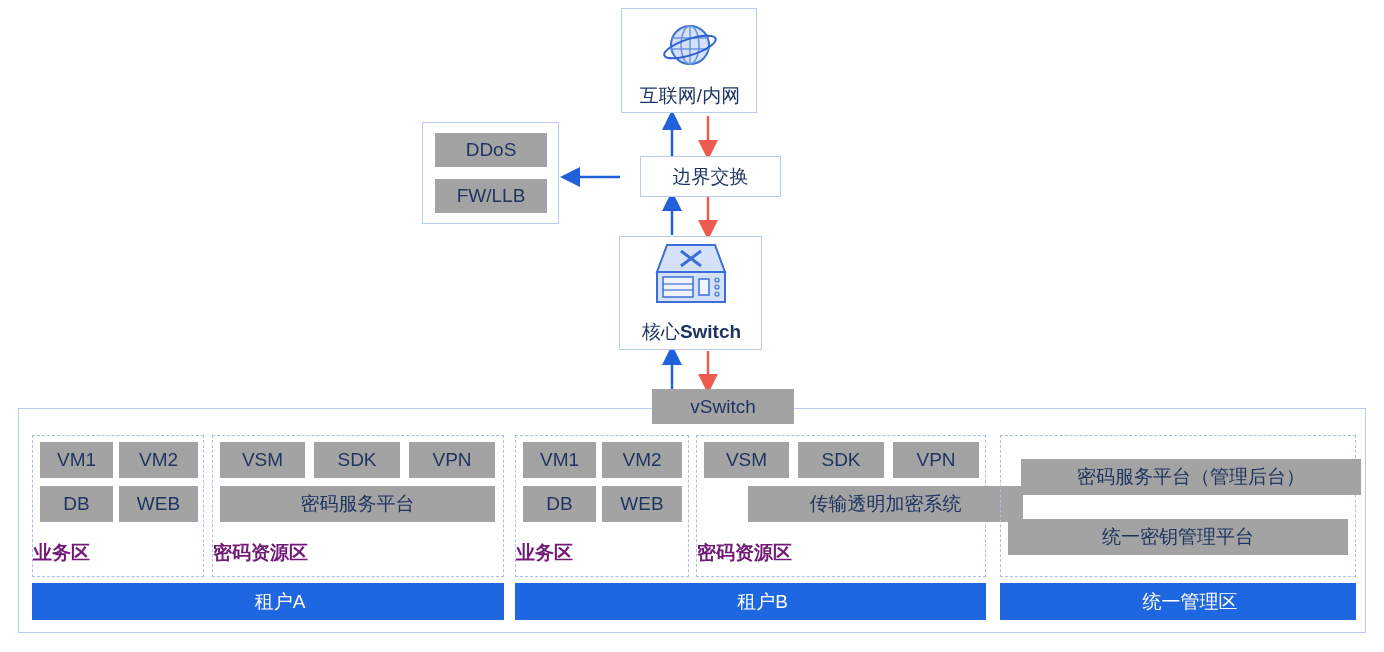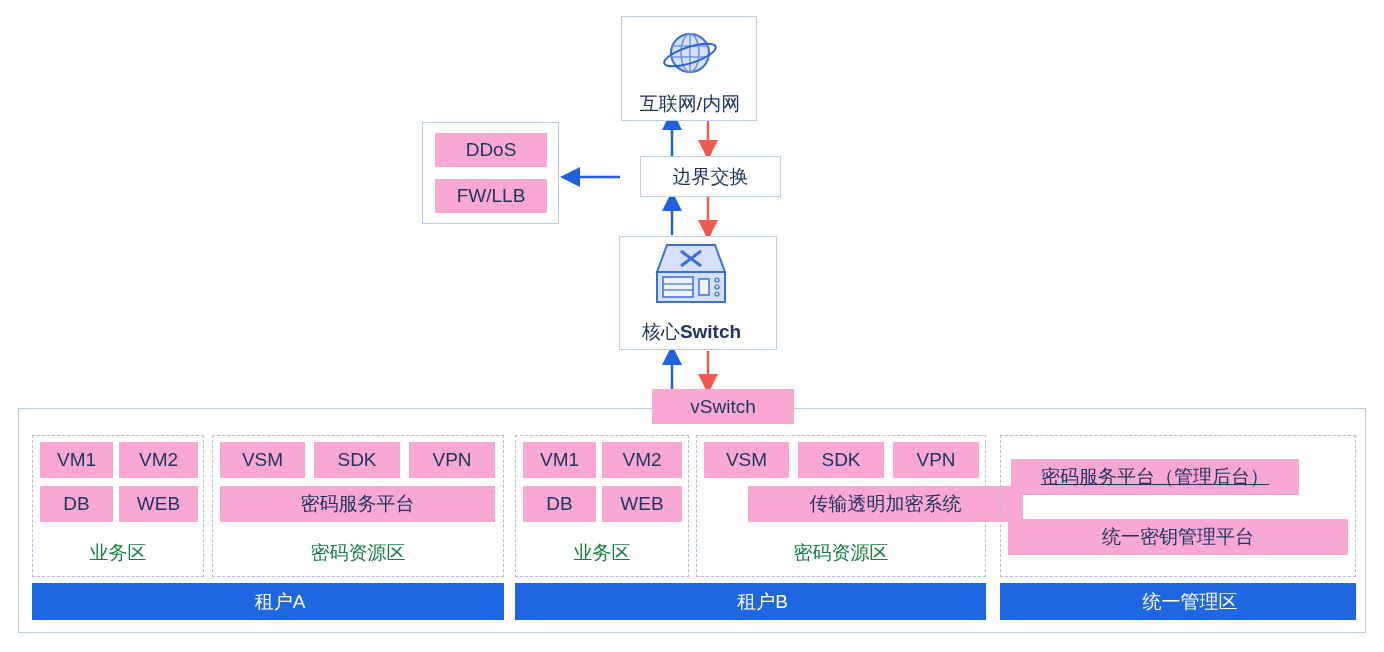--- a/index.html
+++ b/index.html
@@ -1,23 +1,23 @@
 <!DOCTYPE html>
 <html><head>
 <meta charset="utf-8">
 <style>
   html, body { margin:0; padding:0; background:#ffffff; }
   body { width:1384px; height:652px; position:relative; overflow:hidden;
          font-family:"Liberation Sans","DejaVu Sans",sans-serif; color:#1f3561; }
   .abs { position:absolute; box-sizing:border-box; }
   .frame { border:1.5px solid #b9ccf0; background:#fff; }
-  .cell { background:#f9a8d4; display:flex; align-items:center; justify-content:center;
+  .cell { background:#a3a3a3; display:flex; align-items:center; justify-content:center;
           font-size:19px; color:#1f3561; }
   .dash { border:1.5px dashed #a9bfe6; }
-  .zone-label { font-weight:normal; font-size:19px; color:#15803d; text-align:center; }
+  .zone-label { font-weight:bold; font-size:19px; color:#701a75; text-align:left; }
   .bar { background:#1e67e0; color:#fff; display:flex; align-items:center; justify-content:center; font-size:19px;padding-left:24px; }
   .node-label { font-size:19px; color:#1f3561; text-align:center; }
   svg.arrows { position:absolute; left:0; top:0; }
 </style>
 </head>
 <body>
 
 <svg class="arrows" width="1384" height="652">
   <defs>
     <marker id="ab" markerWidth="8" markerHeight="8" refX="4" refY="4" orient="auto">
@@ -33,42 +33,42 @@
 
   <line x1="672" y1="235" x2="672" y2="201" stroke="#2060d8" stroke-width="2.5" marker-end="url(#ab)"></line>
   <line x1="708" y1="197" x2="708" y2="230" stroke="#ef5a50" stroke-width="2.5" marker-end="url(#ar)"></line>
 
   <line x1="672" y1="389" x2="672" y2="355" stroke="#2060d8" stroke-width="2.5" marker-end="url(#ab)"></line>
   <line x1="708" y1="351" x2="708" y2="384" stroke="#ef5a50" stroke-width="2.5" marker-end="url(#ar)"></line>
 
   <line x1="620" y1="177" x2="570" y2="177" stroke="#2060d8" stroke-width="2.5" marker-end="url(#ab)"></line>
 </svg>
 
-<div class="abs frame" style="left:621px;top:16px;width:136px;height:105px;padding-left:44px;">
+<div class="abs frame" style="left:621px;top:8px;width:136px;height:105px;padding-left:44px;">
   <svg style="position:absolute;left:38px;top:12px;" width="60" height="48" viewBox="0 0 60 48">
     <circle cx="30" cy="24" r="19" fill="#d5e1f8" stroke="#3b6fd6" stroke-width="2"></circle>
     <ellipse cx="30" cy="24" rx="9" ry="19" fill="none" stroke="#6d95e3" stroke-width="1.5"></ellipse>
     <line x1="30" y1="5" x2="30" y2="43" stroke="#6d95e3" stroke-width="1.5"></line>
     <line x1="12" y1="17" x2="48" y2="17" stroke="#6d95e3" stroke-width="1.5"></line>
     <line x1="11" y1="28" x2="49" y2="28" stroke="#6d95e3" stroke-width="1.5"></line>
     <ellipse cx="30" cy="26" rx="27" ry="8" fill="none" stroke="#2c60cf" stroke-width="2" transform="rotate(-18 30 26)"></ellipse>
   </svg>
   <div class="node-label abs" style="left:0;top:74px;width:136px;">互联网/内网</div>
 </div>
 
 <div class="abs frame" style="left:422px;top:122px;width:137px;height:102px;">
   <div class="abs cell" style="left:12px;top:10px;width:112px;height:34px;">DDoS</div>
   <div class="abs cell" style="left:12px;top:56px;width:112px;height:34px;">FW/LLB</div>
 </div>
 
 <div class="abs frame node-label" style="left:640px;top:156px;width:141px;height:41px;display:flex;align-items:center;justify-content:center;">
   <span>边界交换</span>
 </div>
 
-<div class="abs frame" style="left:619px;top:236px;width:158px;height:114px;">
+<div class="abs frame" style="left:619px;top:236px;width:143px;height:114px;">
   <svg style="position:absolute;left:33px;top:5px;" width="76" height="64" viewBox="0 0 76 64">
     <path d="M14,3 L62,3 L72,30 L4,30 Z" fill="#d5e1f8" stroke="#3b6fd6" stroke-width="2"></path>
     <rect x="4" y="30" width="68" height="30" fill="#d5e1f8" stroke="#3b6fd6" stroke-width="2"></rect>
     <path d="M28,9 L48,24 M48,9 L28,24" stroke="#3b6fd6" stroke-width="3"></path>
     <rect x="10" y="35" width="30" height="20" fill="#eef3fd" stroke="#3b6fd6" stroke-width="1.5"></rect>
     <line x1="10" y1="42" x2="40" y2="42" stroke="#3b6fd6" stroke-width="1.2"></line>
     <line x1="10" y1="48" x2="40" y2="48" stroke="#3b6fd6" stroke-width="1.2"></line>
     <rect x="46" y="37" width="10" height="16" fill="#eef3fd" stroke="#3b6fd6" stroke-width="1.5"></rect>
     <circle cx="64" cy="38" r="2" fill="none" stroke="#3b6fd6" stroke-width="1.2"></circle>
     <circle cx="64" cy="45" r="2" fill="none" stroke="#3b6fd6" stroke-width="1.2"></circle>
@@ -115,18 +115,18 @@
   <div class="abs cell" style="left:101px;top:6px;width:86px;height:36px;">SDK</div>
   <div class="abs cell" style="left:196px;top:6px;width:86px;height:36px;">VPN</div>
   <div class="abs cell" style="left:7px;top:50px;width:275px;height:36px;margin-left:44px;">传输透明加密系统</div>
   <div class="abs zone-label" style="left:0;top:104px;width:288px;">密码资源区</div>
 </div>
 <div class="abs bar" style="left:515px;top:583px;width:471px;height:37px;align-items:center;">
   <span>租户B</span>
 </div>
 
 <div class="abs dash" style="left:1000px;top:435px;width:356px;height:142px;">
-  <div class="abs cell" style="left:10px;top:23px;width:288px;height:36px;text-decoration:underline;">密码服务平台（管理后台）</div>
+  <div class="abs cell" style="left:20px;top:23px;width:340px;height:36px;">密码服务平台（管理后台）</div>
   <div class="abs cell" style="left:7px;top:83px;width:340px;height:36px;">统一密钥管理平台</div>
 </div>
 <div class="abs bar" style="left:1000px;top:583px;width:356px;height:37px;">
   <span>统一管理区</span>
 </div>
 
 </body></html>

